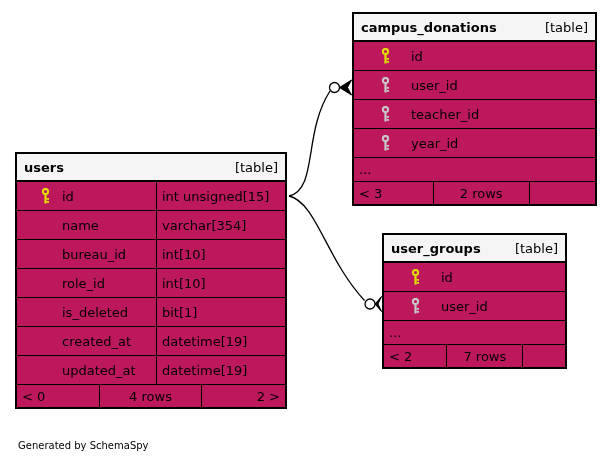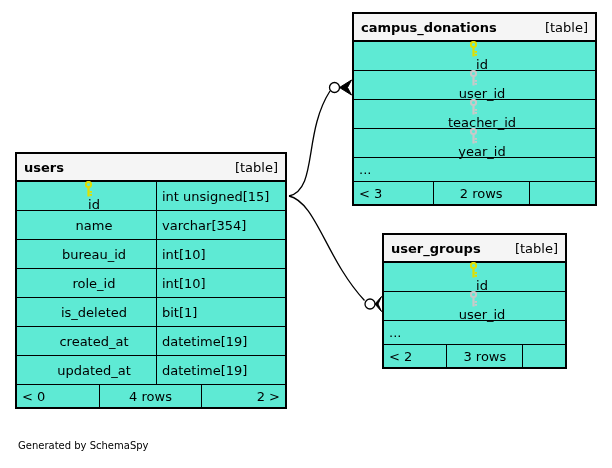--- a/index.html
+++ b/index.html
@@ -3,37 +3,37 @@
 <meta charset="utf-8">
 <style>
   html,body { margin:0; padding:0; background:#ffffff; }
   .canvas {
     position:relative; width:612px; height:468px; background:#ffffff;
     font-family:"DejaVu Sans", sans-serif; color:#000; overflow:hidden;
   }
   .edges { position:absolute; left:0; top:0; width:612px; height:468px; pointer-events:none; }
 
   .tbl {
-    position:absolute; background:#5eead4; border:2px solid #000;
+    position:absolute; background:#be185d; border:2px solid #000;
     box-sizing:border-box; cursor:pointer;
   }
   .hdr {
     height:26px; background:#f5f5f5; border-bottom:2px solid #000;
     display:flex; justify-content:space-between; align-items:center;
     padding:0 7px; font-size:13px; white-space:nowrap;
   }
   .tname { font-weight:bold; }
   .ttag  { font-weight:normal; margin-left:10px; }
 
   .row {
     height:28px; display:flex; align-items:center;
     border-bottom:1px solid #000; font-size:13px; white-space:nowrap;
   }
   .row:last-of-type { border-bottom:none; }
-  .namecell { display:flex; align-items:center; box-sizing:border-box; padding-left:15px;flex-direction:column; }
+  .namecell { display:flex; align-items:center; box-sizing:border-box; padding-left:24px; }
   .twocol .namecell { width:139px; flex:none; }
   .onecol .namecell { flex:1; }
   .typecell {
     flex:1; align-self:stretch; display:flex; align-items:center;
     border-left:1px solid #000; padding-left:5px; box-sizing:border-box;
   }
   .iconslot { width:21px; flex:none; display:flex; align-items:center; }
   .onecol .iconslot { width:33px; padding-left:3px; box-sizing:border-box; }
   .ellipsisrow { height:23px; display:flex; align-items:center; border-bottom:1px solid #000;
                  font-size:13px; padding-left:5px; }
@@ -220,19 +220,19 @@
                 <rect x="5.6" y="10" width="2.4" height="1.8" fill="#c9c9c9"></rect>
                 <rect x="5.6" y="13" width="2.4" height="1.8" fill="#c9c9c9"></rect>
               </svg>
             </span>
             <span>user_id</span>
           </div>
         </div>
         <div class="ellipsisrow">...</div>
         <div class="ftr">
           <div class="fcell l" style="width: 35%;">&lt; 2</div>
-          <div class="fcell c" style="width: 42%;">3 rows</div>
+          <div class="fcell c" style="width: 42%;">7 rows</div>
           <div class="fcell r" style="width: 23%;"></div>
         </div>
       </div>
     </div>
   <div class="credit">Generated by SchemaSpy</div>
 </div>
 
 </body></html>

